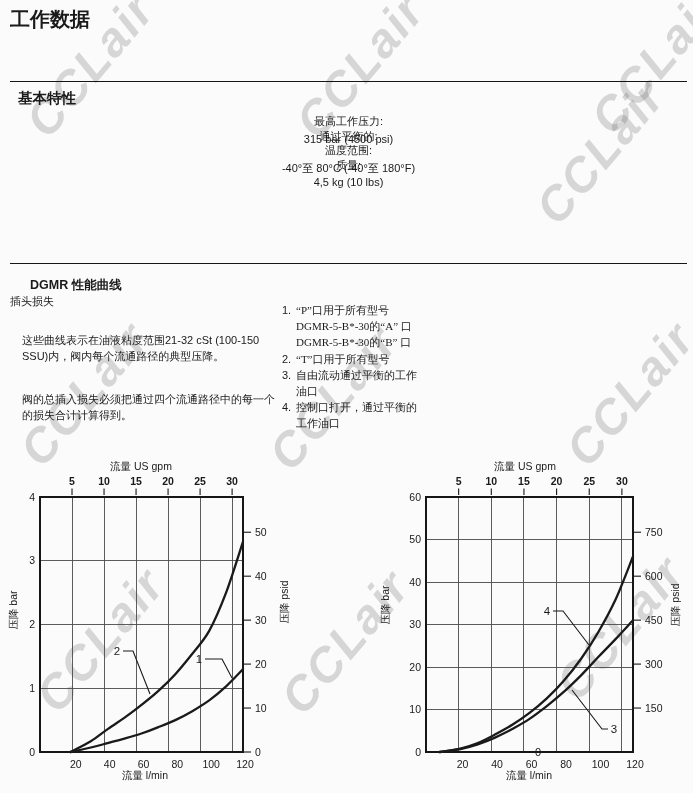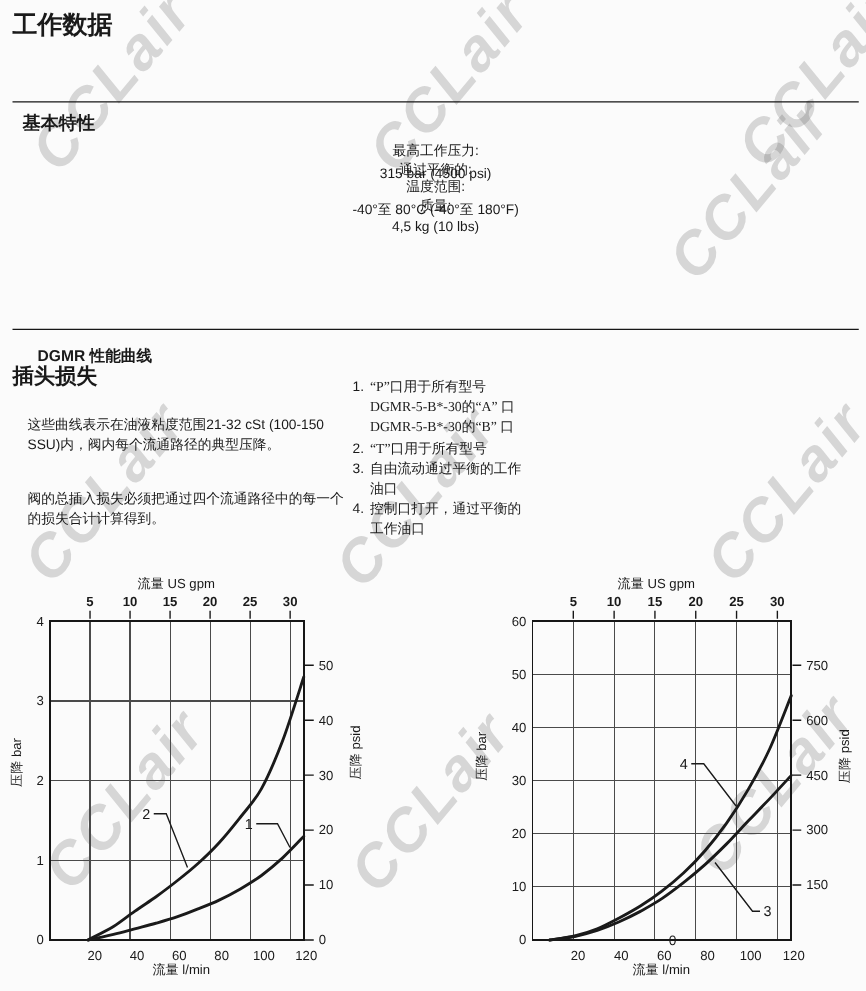--- a/index.html
+++ b/index.html
@@ -23,21 +23,21 @@
   .spec-list{position:absolute;left:10px;top:114px;width:677px;font-size:11px;}
   .spec-row{display:flex;align-items:center;height:14.6px;line-height:14.6px;flex-direction:column;}
   .spec-label{flex:0 0 auto;white-space:nowrap;}
   .spec-dots{
     flex:1 1 auto;height:3px;margin:0 4px 3px 6px;
     background-image:radial-gradient(circle at 1px 1.5px,#3a3a3a 0.9px,transparent 1.2px);
     background-size:6.5px 3px;background-repeat:repeat-x;
   }
   .spec-value{flex:0 0 288px;white-space:nowrap;}
   .curves-heading{position:absolute;left:10px;top:277px;font-size:12.5px;font-weight:700;margin:0;line-height:16px;padding-left:20px;}
-  .curves-subheading{position:absolute;left:10px;top:293px;font-size:17px;font-weight:700;margin:0;line-height:16px;}
+  .curves-subheading{position:absolute;left:10px;top:293px;font-size:11px;font-weight:400;margin:0;line-height:16px;}
   .para{position:absolute;left:10px;width:262px;font-size:11px;line-height:16px;margin:12px;}
   .para-1{top:320px;}
   .para-2{top:379px;}
   .notes{position:absolute;left:282px;top:302px;width:160px;font-size:11px;line-height:16.2px;}
   .note-item{display:flex;}
   .note-num{flex:0 0 14px;}
   .note-lines{flex:1;font-family:Liberation Serif, serif;}
   .charts-wrap{position:absolute;left:0;top:450px;width:693px;height:343px;}
   svg text{fill:#1a1a1a;}
 </style>

